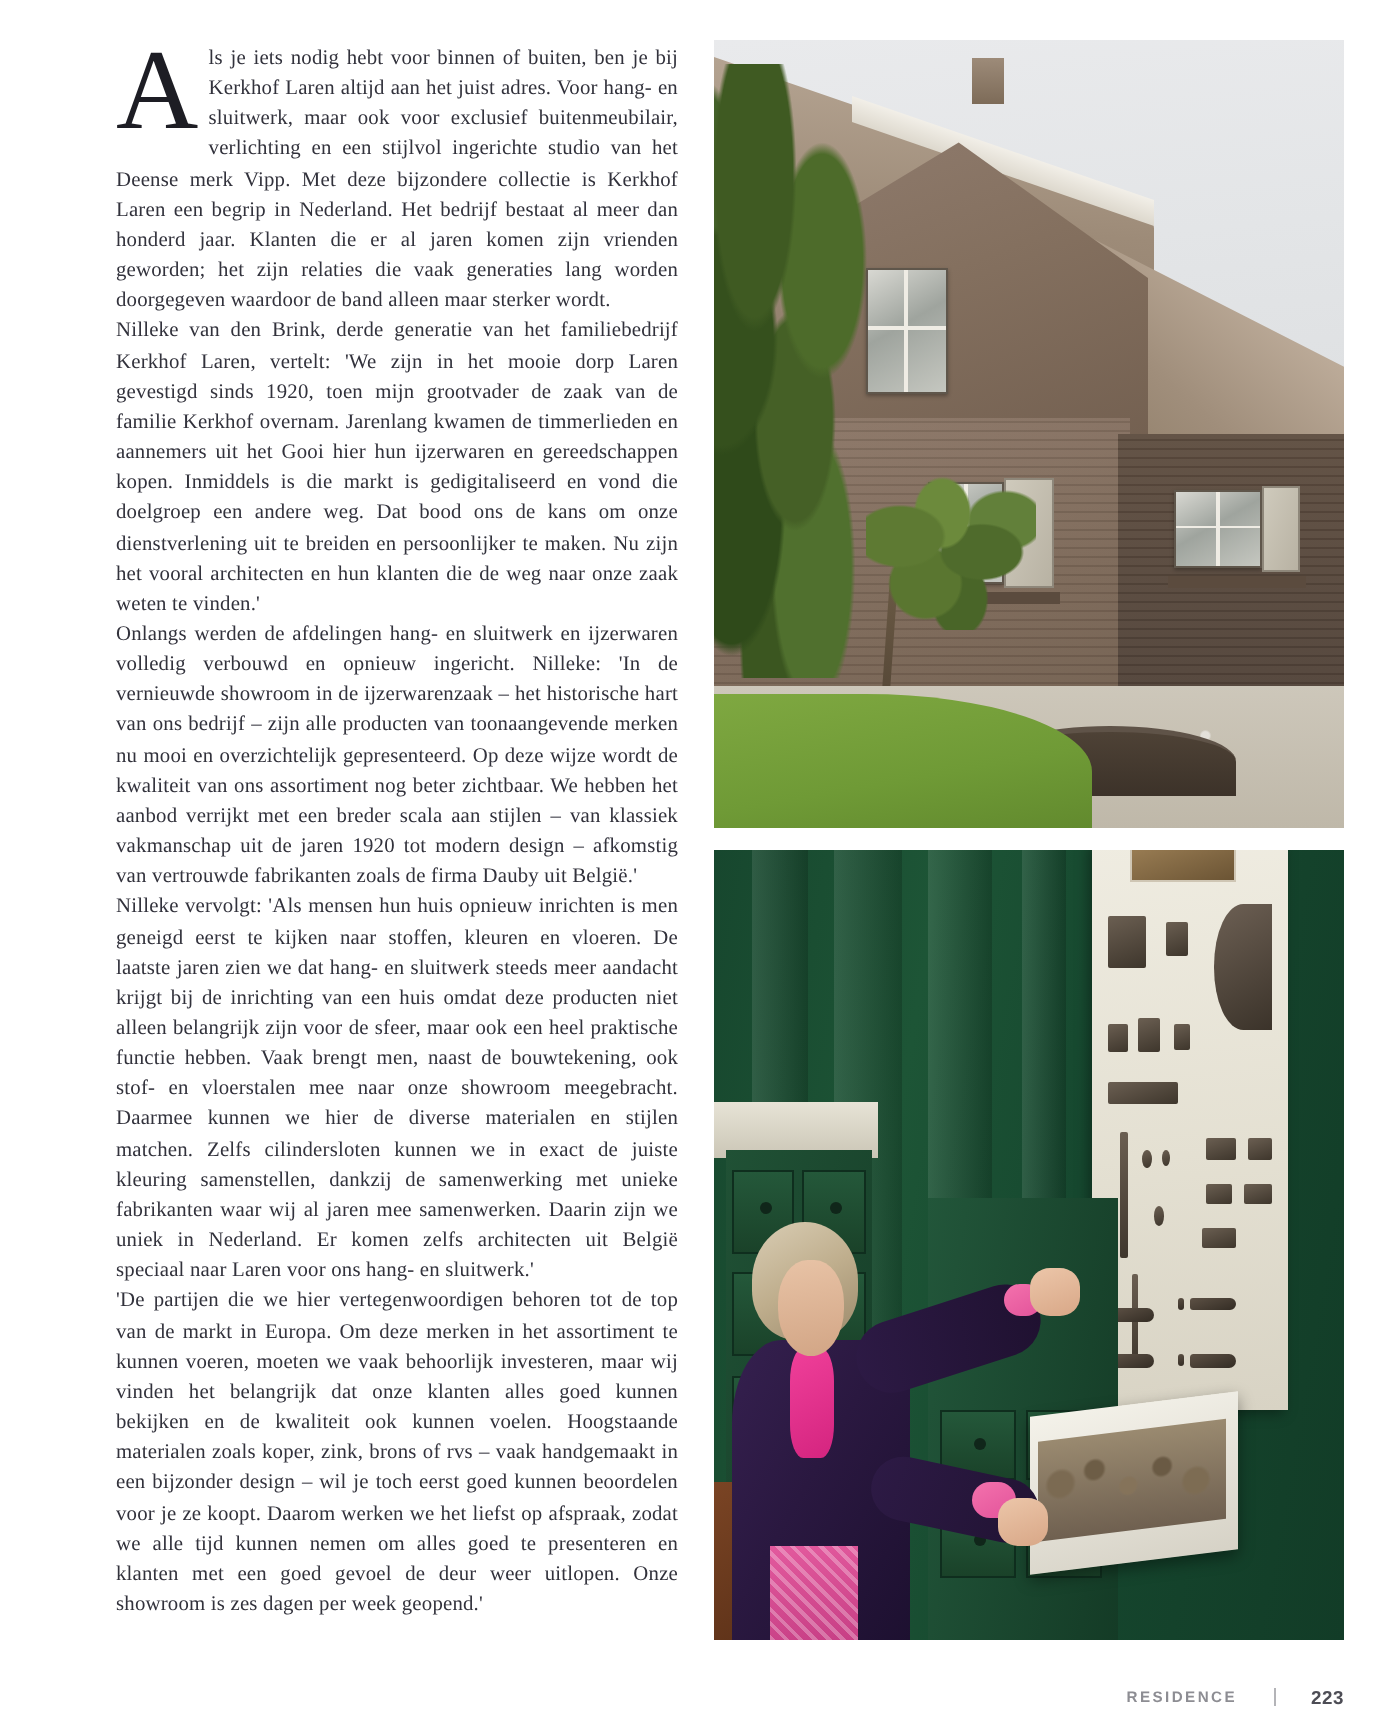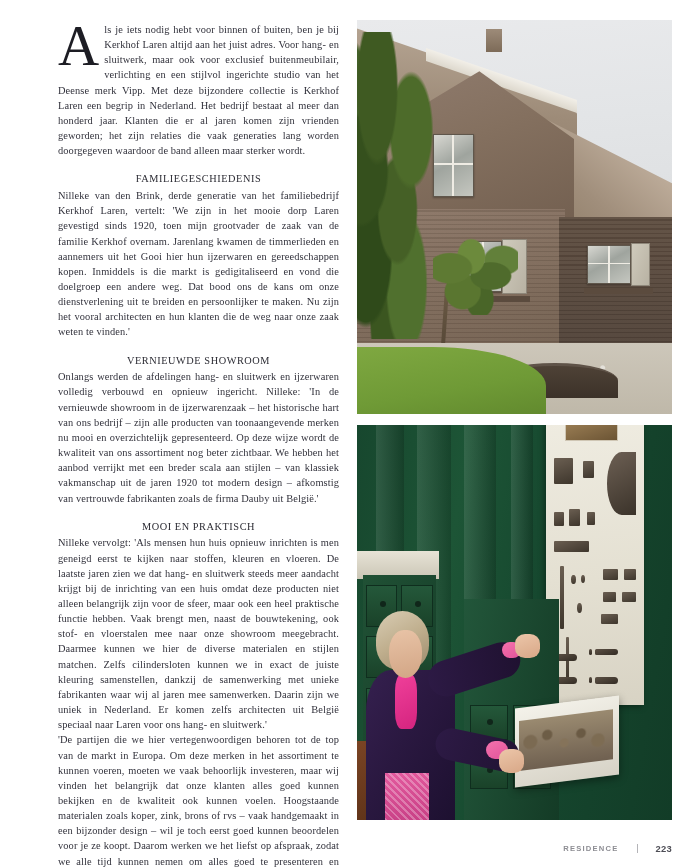--- a/index.html
+++ b/index.html
@@ -451,27 +451,24 @@
 </head>
 <body>
 
 <div class="page">
 
   <div class="text-column">
     <div class="article-body">
 
       <p class="dropcap-para"><span class="dropcap">A</span><span>ls je iets nodig hebt voor binnen of buiten, ben je bij Kerkhof Laren altijd aan het juist adres. Voor hang- en sluitwerk, maar ook voor exclusief buitenmeubilair, verlichting en een stijlvol ingerichte studio van het Deense merk Vipp. Met deze bijzondere collectie is Kerkhof Laren een begrip in Nederland. Het bedrijf bestaat al meer dan honderd jaar. Klanten die er al jaren komen zijn vrienden geworden; het zijn relaties die vaak generaties lang worden doorgegeven waardoor de band alleen maar sterker wordt.</span></p>
 
-      <h2 class="section-head">FAMILIEGESCHIEDENIS</h2>
       <p class="para">Nilleke van den Brink, derde generatie van het familiebedrijf Kerkhof Laren, vertelt: 'We zijn in het mooie dorp Laren gevestigd sinds 1920, toen mijn grootvader de zaak van de familie Kerkhof overnam. Jarenlang kwamen de timmerlieden en aannemers uit het Gooi hier hun ijzerwaren en gereedschappen kopen. Inmiddels is die markt is gedigitaliseerd en vond die doelgroep een andere weg. Dat bood ons de kans om onze dienstverlening uit te breiden en persoonlijker te maken. Nu zijn het vooral architecten en hun klanten die de weg naar onze zaak weten te vinden.'</p>
 
-      <h2 class="section-head">VERNIEUWDE SHOWROOM</h2>
       <p class="para">Onlangs werden de afdelingen hang- en sluitwerk en ijzerwaren volledig verbouwd en opnieuw ingericht. Nilleke: 'In de vernieuwde showroom in de ijzerwarenzaak – het historische hart van ons bedrijf – zijn alle producten van toonaangevende merken nu mooi en overzichtelijk gepresenteerd. Op deze wijze wordt de kwaliteit van ons assortiment nog beter zichtbaar. We hebben het aanbod verrijkt met een breder scala aan stijlen – van klassiek vakmanschap uit de jaren 1920 tot modern design – afkomstig van vertrouwde fabrikanten zoals de firma Dauby uit België.'</p>
 
-      <h2 class="section-head">MOOI EN PRAKTISCH</h2>
       <p class="para">Nilleke vervolgt: 'Als mensen hun huis opnieuw inrichten is men geneigd eerst te kijken naar stoffen, kleuren en vloeren. De laatste jaren zien we dat hang- en sluitwerk steeds meer aandacht krijgt bij de inrichting van een huis omdat deze producten niet alleen belangrijk zijn voor de sfeer, maar ook een heel praktische functie hebben. Vaak brengt men, naast de bouwtekening, ook stof- en vloerstalen mee naar onze showroom meegebracht. Daarmee kunnen we hier de diverse materialen en stijlen matchen. Zelfs cilindersloten kunnen we in exact de juiste kleuring samenstellen, dankzij de samenwerking met unieke fabrikanten waar wij al jaren mee samenwerken. Daarin zijn we uniek in Nederland. Er komen zelfs architecten uit België speciaal naar Laren voor ons hang- en sluitwerk.'</p>
 
       <p class="para"><span>'De partijen die we hier vertegenwoordigen behoren tot de top van de markt in Europa. Om deze merken in het assortiment te kunnen voeren, moeten we vaak behoorlijk investeren, maar wij vinden het belangrijk dat onze klanten alles goed kunnen bekijken en de kwaliteit ook kunnen voelen. Hoogstaande materialen zoals koper, zink, brons of rvs – vaak handgemaakt in een bijzonder design – wil je toch eerst goed kunnen beoordelen voor je ze koopt. Daarom werken we het liefst op afspraak, zodat we alle tijd kunnen nemen om alles goed te presenteren en klanten met een goed gevoel de deur weer uitlopen. Onze showroom is zes dagen per week geopend.'</span></p>
 
     </div>
   </div>
 
   <div class="photo photo-top">
     <div class="photo-inner">
       <div class="sky"></div>

